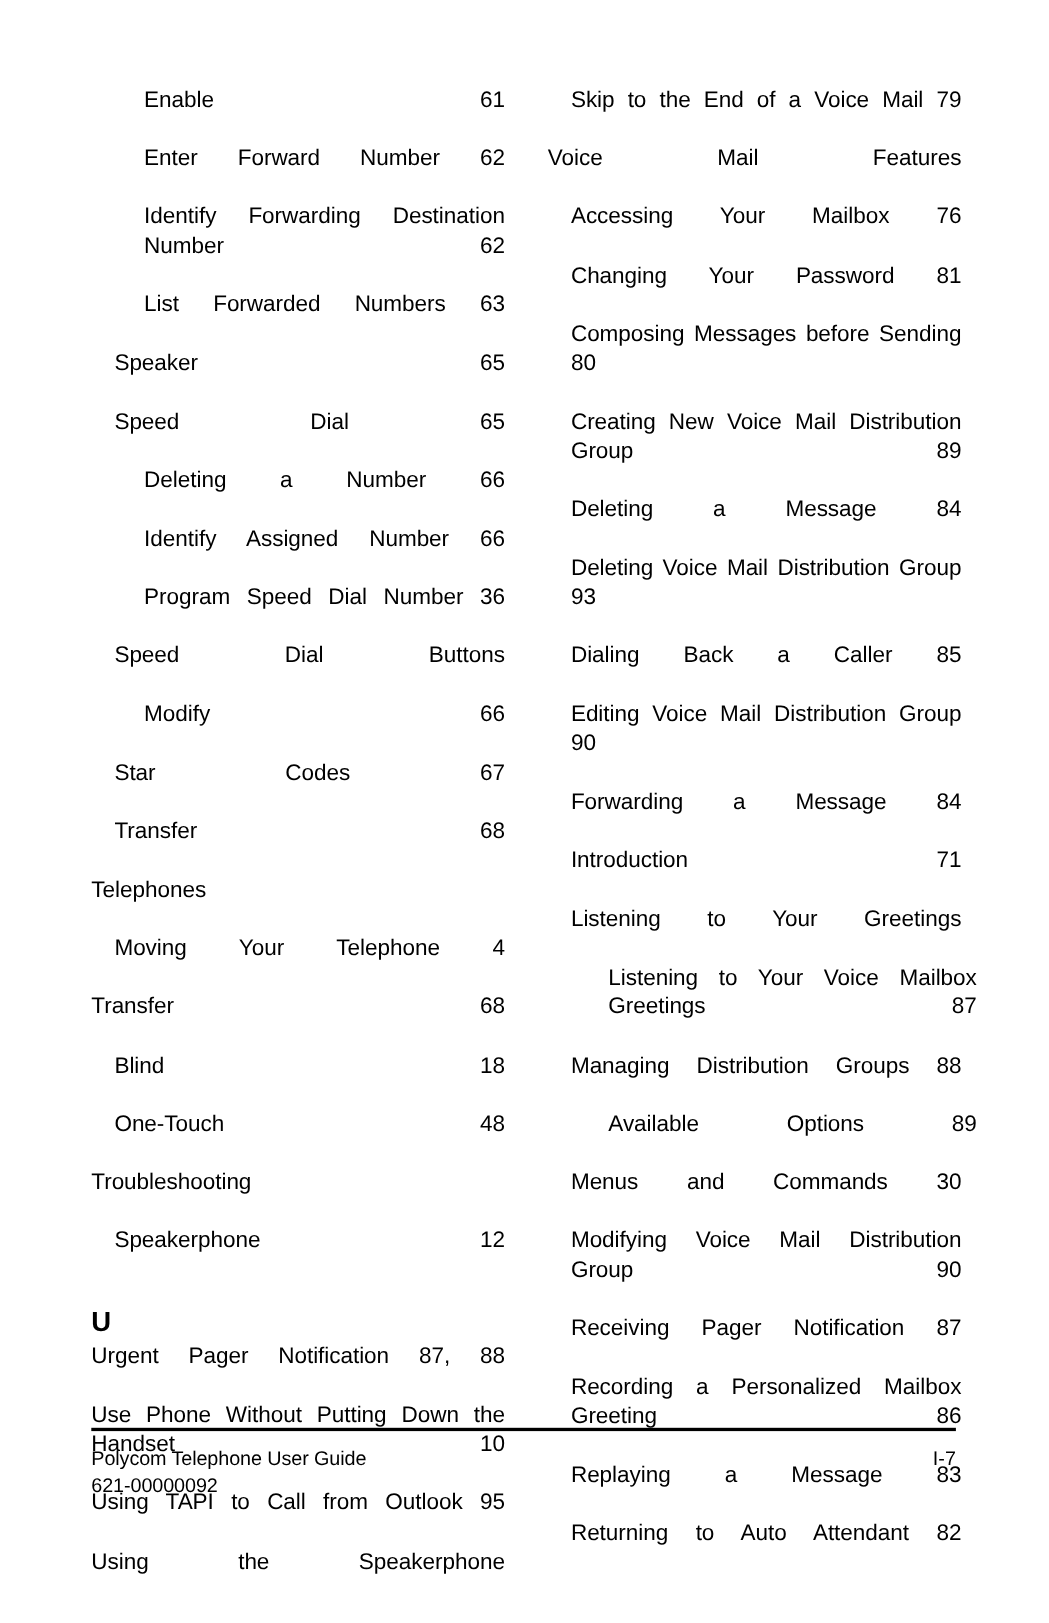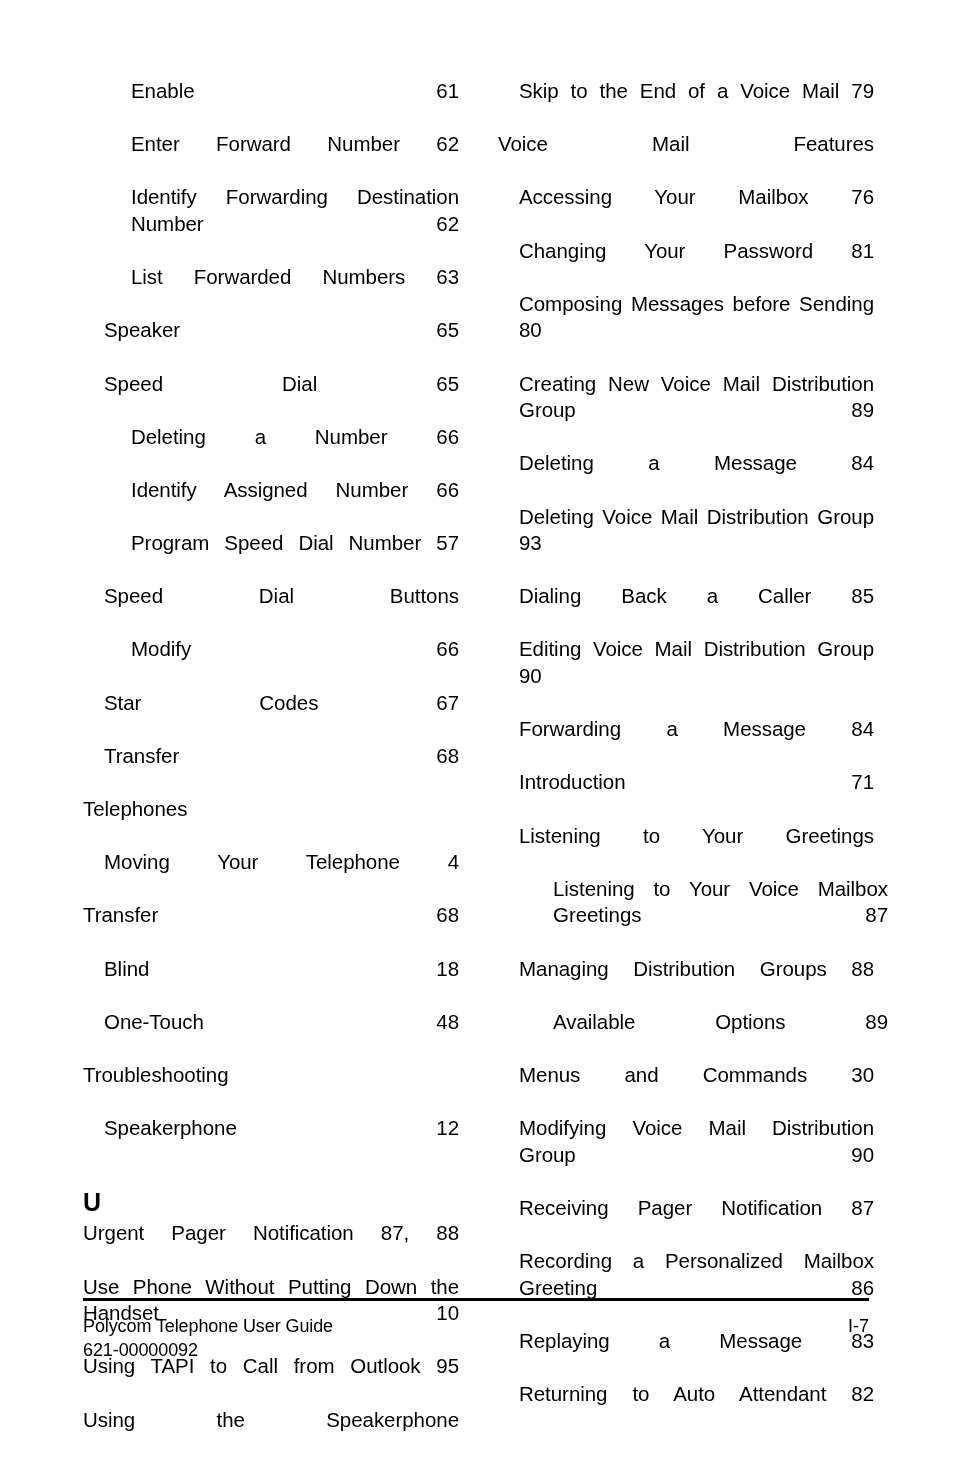--- a/index.html
+++ b/index.html
@@ -127,21 +127,21 @@
     <div class="column" id="left-column">
       <div>
           <div class="entry lvl2">Enable 61</div>
           <div class="entry lvl2">Enter Forward Number 62</div>
           <div class="entry lvl2">Identify Forwarding Destination Number 62</div>
           <div class="entry lvl2">List Forwarded Numbers 63</div>
           <div class="entry lvl1">Speaker 65</div>
           <div class="entry lvl1">Speed Dial 65</div>
           <div class="entry lvl2">Deleting a Number 66</div>
           <div class="entry lvl2">Identify Assigned Number 66</div>
-          <div class="entry lvl2">Program Speed Dial Number 57</div>
+          <div class="entry lvl2">Program Speed Dial Number 36</div>
           <div class="entry lvl1">Speed Dial Buttons</div>
           <div class="entry lvl2">Modify 66</div>
           <div class="entry lvl1">Star Codes 67</div>
           <div class="entry lvl1">Transfer 68</div>
           <div class="entry lvl0">Telephones</div>
           <div class="entry lvl1">Moving Your Telephone 4</div>
           <div class="entry lvl0">Transfer 68</div>
           <div class="entry lvl1">Blind 18</div>
           <div class="entry lvl1">One-Touch 48</div>
           <div class="entry lvl0">Troubleshooting</div>

